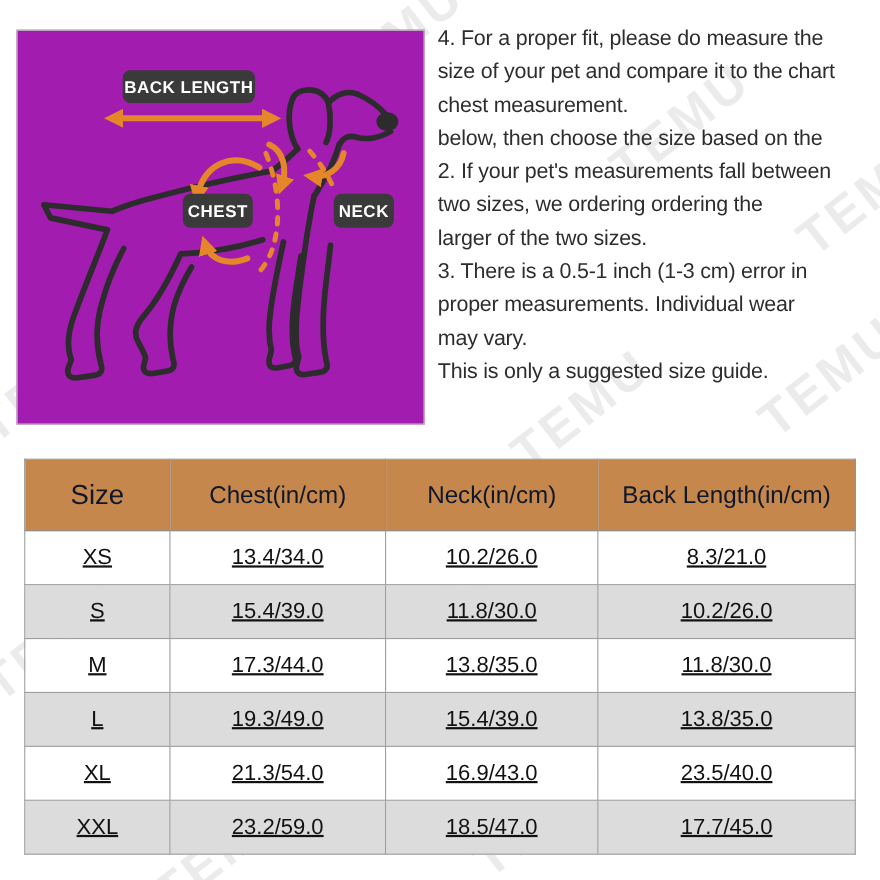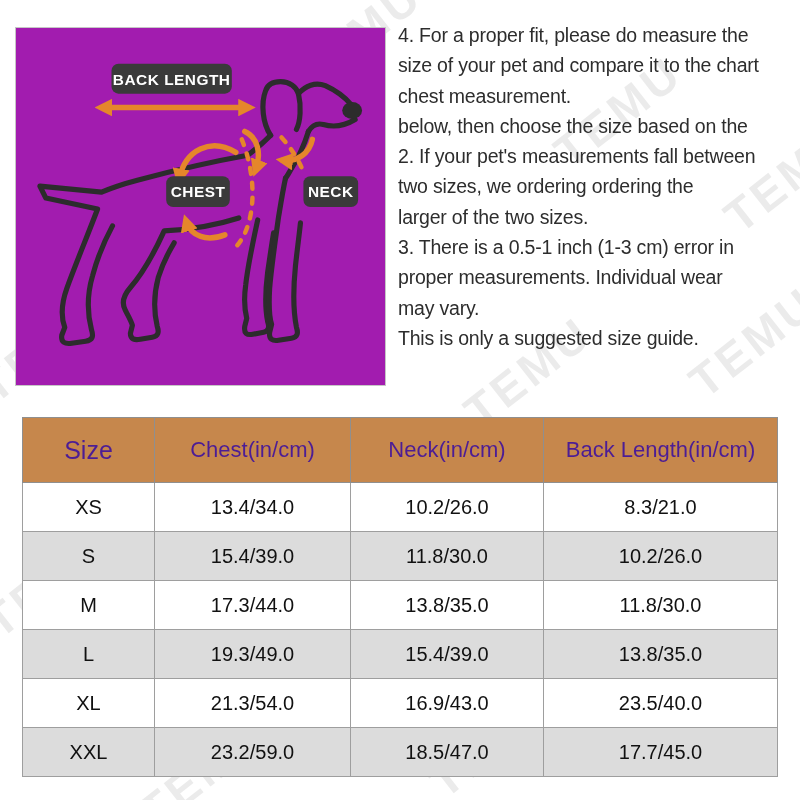--- a/index.html
+++ b/index.html
@@ -28,27 +28,27 @@
     position:absolute; z-index:1; left:398px; top:20px; width:400px;
     color:#2d2d2d; font-size:19.5px; line-height:30.3px; letter-spacing:-0.2px;
   }
   .note div { white-space:nowrap; }
   
   .size-table {
     position:absolute; z-index:1; left:22px; top:417px;
     border-collapse:collapse; table-layout:fixed;
   }
   .size-table th {
-    background:#c6874c; color:#4c1d95; font-weight:normal; font-size:22px;
+    background:#c6874c; color:#0f172a; font-weight:normal; font-size:22px;
     height:64px; text-align:center; border:1px solid #8f8f8f; padding:0;
   }
   .size-table th.size-col { font-size:25px; }
   .size-table td {
     height:48px; text-align:center; vertical-align:middle; font-size:20px;
-    color:#111111; background:#ffffff; border:1px solid #9e9e9e; padding:0;
+    color:#111111; background:#ffffff; border:1px solid #9e9e9e; padding:0;text-decoration:underline;
   }
   .size-table tbody tr:nth-child(even) td { background:#dcdcdc; }
 </style>
 </head>
 <body>
 
 <div class="canvas">
 
   <span class="wm" style="left:20px;top:60px">TEMU</span>
   <span class="wm" style="left:285px;top:8px">TEMU</span>

